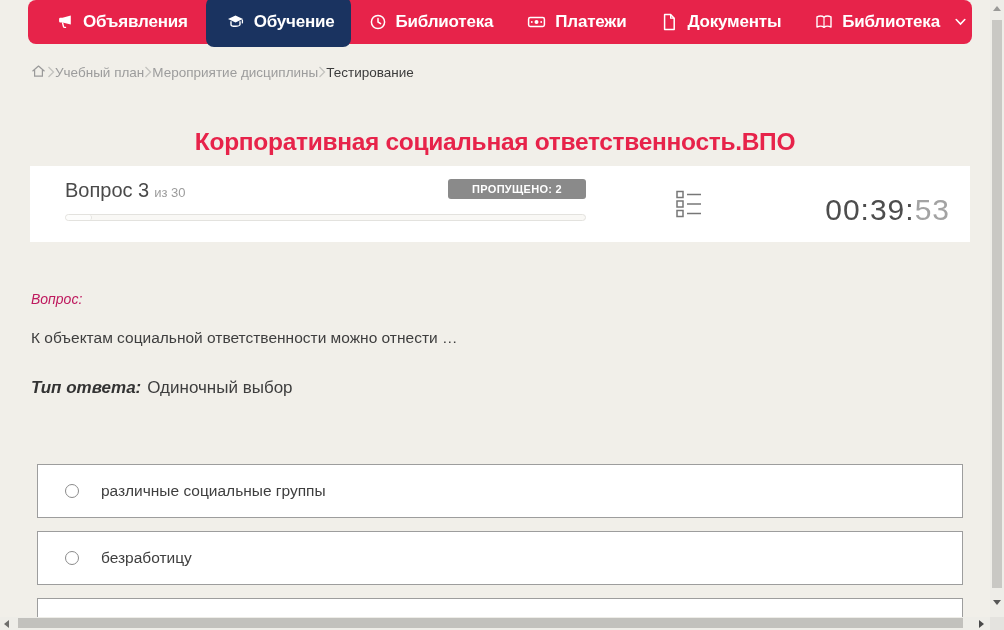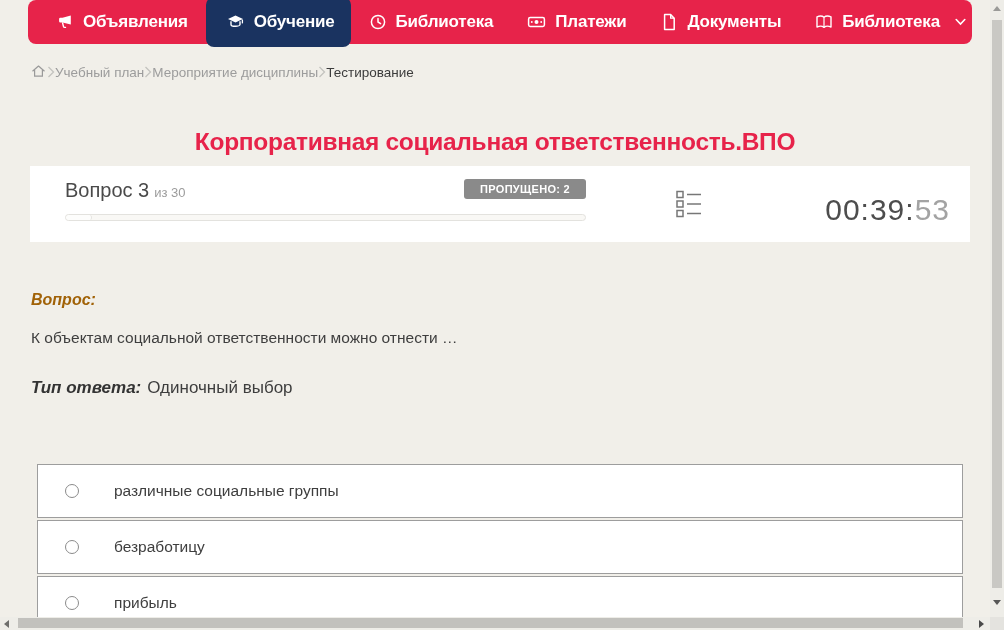--- a/index.html
+++ b/index.html
@@ -45,46 +45,46 @@
     font-size:24.5px;font-weight:bold;color:var(--red);letter-spacing:-0.3px;
   }
   
   .panel{position:absolute;left:30px;top:166px;width:940px;height:76px;background:#fff;}
   .panel-main{position:absolute;left:35px;top:13px;width:521px;}
   .q-row{display:flex;justify-content:space-between;align-items:flex-start;height:27px;}
   .q-num{font-size:20px;color:#4a4a4a;}
   .q-of{font-size:13px;color:var(--gray);margin-left:5px;}
   .badge{
     background:#8a8a8a;color:#fff;font-size:11px;font-weight:bold;
-    padding:4px 16px;border-radius:3px;letter-spacing:.3px;
+    padding:4px 24px;border-radius:3px;letter-spacing:.3px;
   }
   .progress{
     margin-top:8px;height:7px;border:1px solid #e3e2de;background:#f9f8f5;
     border-radius:5px;position:relative;overflow:hidden;
   }
   .progress-fill{
     position:absolute;left:0;top:0;bottom:0;background:#fdfdfc;
     border-right:1px solid #e6e5e1;border-radius:5px;
   }
   .list-btn{position:absolute;left:646px;top:24px;width:26px;height:28px;cursor:pointer;}
   .timer{
     position:absolute;right:20px;top:17px;
     font-size:30px;font-weight:300;color:#4d4d4d;letter-spacing:1px;margin-top:10px;
   }
   .timer .secs{color:#a3a3a3;}
   
-  .q-label{position:absolute;left:31px;top:291px;font-size:16px;font-weight:bold;font-style:italic;color:#a16207;}
+  .q-label{position:absolute;left:31px;top:291px;font-size:14px;font-weight:normal;font-style:italic;color:#be185d;}
   .q-text{position:absolute;left:31px;top:317px;font-size:15.5px;color:var(--ink);margin-top:12px;}
   .q-type{position:absolute;left:31px;top:378px;font-size:17px;color:var(--ink);}
   .q-type .tl{font-weight:bold;font-style:italic;color:#333;margin-right:6px;}
   
   .answers{position:absolute;left:37px;top:464px;width:926px;}
   .option{
     height:54px;border:1px solid #9d9d9d;background:#fff;
-    display:flex;align-items:center;padding-left:27px;margin-bottom:2px;cursor:pointer;gap:13px;
+    display:flex;align-items:center;padding-left:27px;margin-bottom:13px;cursor:pointer;
   }
   .radio{
     width:14px;height:14px;border:1px solid #8b8b8b;border-radius:50%;
     background:#fff;flex:0 0 auto;
   }
   .option-label{margin-left:22px;font-size:15.5px;color:var(--ink);}
   
   .vscroll{position:absolute;right:0;top:0;width:14px;height:617px;background:#eeede8;}
   .vscroll .thumb{position:absolute;top:20px;left:2px;width:10px;height:568px;background:#c9c8c4;cursor:pointer;}
   .arr{width:0;height:0;position:absolute;cursor:pointer;}

